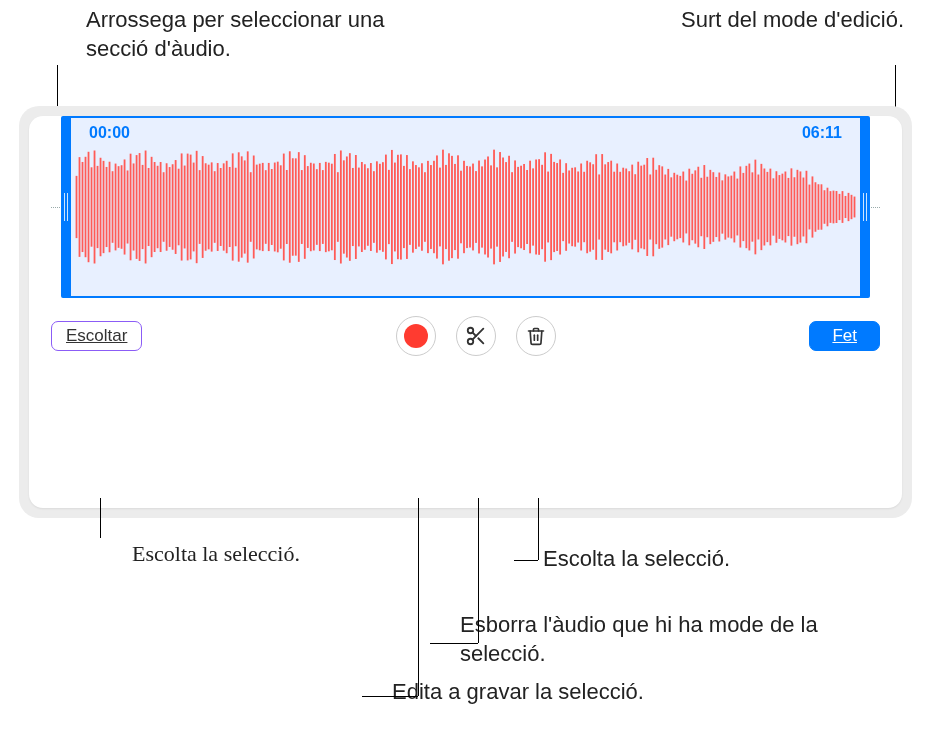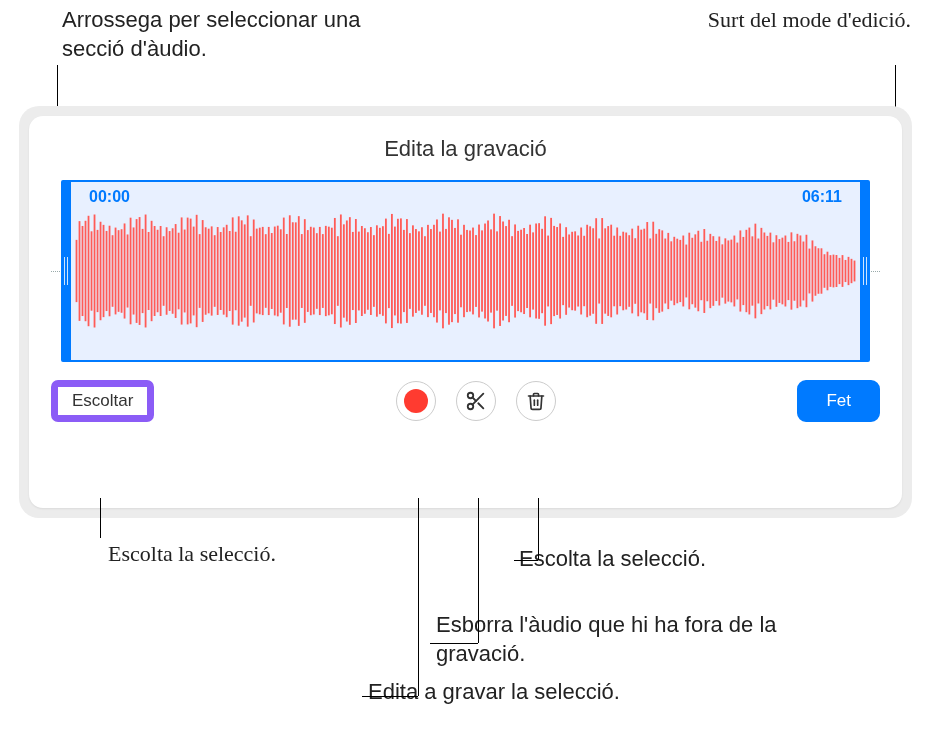--- a/index.html
+++ b/index.html
@@ -11,23 +11,24 @@
     font-family: -apple-system, "Helvetica Neue", Arial, sans-serif;
     background: #fff;
     color: #222;
     position: relative;
   }
   .callout {
     position: absolute;
     font-size: 22px;
     line-height: 1.3;
     color: #222;
+    margin-left: 24px;
   }
   .callout.tl { top: 6px; left: 62px; width: 300px; }
-  .callout.tr { top: 6px; right: 20px; width: 230px; text-align: right; font-family: Liberation Serif, serif; }
+  .callout.tr { top: 6px; right: 20px; width: 230px; text-align: left; }
   .callout.bl { top: 540px; left: 108px; width: 200px; font-family: Liberation Serif, serif; }
   .callout.b-rerecord { top: 678px; left: 368px; width: 400px; }
   .callout.b-trim     { top: 611px; left: 436px; width: 400px; }
   .callout.b-delete   { top: 545px; left: 519px; width: 400px; }
 
   .leader {
     position: absolute;
     background: #000;
   }
   .leader.v { width: 1px; }
@@ -116,34 +117,34 @@
     height: calc(100% - 60px);
   }
 
   .toolbar-row {
     display: flex;
     align-items: center;
     justify-content: space-between;
     padding: 18px 22px 0 22px;
   }
   .btn {
-    border: 7px solid #8b5cf6;
+    border: 1px solid #8b5cf6;
     background: #fff;
     border-radius: 7px;
     padding: 4px 14px;
     font-size: 17px;
     color: #333;
     cursor: pointer;
+    text-decoration: underline;
   }
   .btn.primary {
     background: #007aff;
     border-color: #007aff;
     color: #fff;
     padding: 4px 22px;
-    border-radius: 9px;
   }
   .tool-group {
     display: flex;
     gap: 20px;
   }
   .icon-btn {
     width: 40px;
     height: 40px;
     border-radius: 50%;
     border: 1px solid #ccc;
@@ -165,21 +166,20 @@
 <div class="callout tl">Arrossega per seleccionar una secció d'àudio.</div>
 <div class="callout tr">Surt del mode d'edició.</div>
 
 <div class="leader v" style="top:65px; left:57px; height:244px;"></div>
 
 <div class="leader v" style="top:65px; left:895px; height:400px;"></div>
 <div class="leader h" style="top:465px; left:886px; width:9px;"></div>
 
 <div class="editor-wrap">
   <div class="editor-card">
-    <div class="card-title">Edita la gravació</div>
 
     <div class="waveform-area">
       <div class="midline"></div>
       <div class="selection">
         <div class="handle-grip left">
             <div class="grip-lines"></div>
           </div>
         <div class="handle-grip right">
             <div class="grip-lines"></div>
           </div>
@@ -479,21 +479,21 @@
         </div>
       </div>
 
       <button class="btn primary">Fet</button>
     </div>
   </div>
 </div>
 
 <div class="callout bl">Escolta la selecció.</div>
 <div class="callout b-delete">Escolta la selecció.</div>
-<div class="callout b-trim">Esborra l'àudio que hi ha fora de la gravació.</div>
+<div class="callout b-trim">Esborra l'àudio que hi ha mode de la selecció.</div>
 <div class="callout b-rerecord">Edita a gravar la selecció.</div>
 
 <div class="leader v" style="top:498px; left:100px; height:40px;"></div>
 <div class="leader v" style="top:498px; left:418px; height:198px;"></div>
 <div class="leader h" style="top:696px; left:362px; width:56px;"></div>
 <div class="leader v" style="top:498px; left:478px; height:145px;"></div>
 <div class="leader h" style="top:643px; left:430px; width:48px;"></div>
 <div class="leader v" style="top:498px; left:538px; height:62px;"></div>
 <div class="leader h" style="top:560px; left:514px; width:24px;"></div>
 

